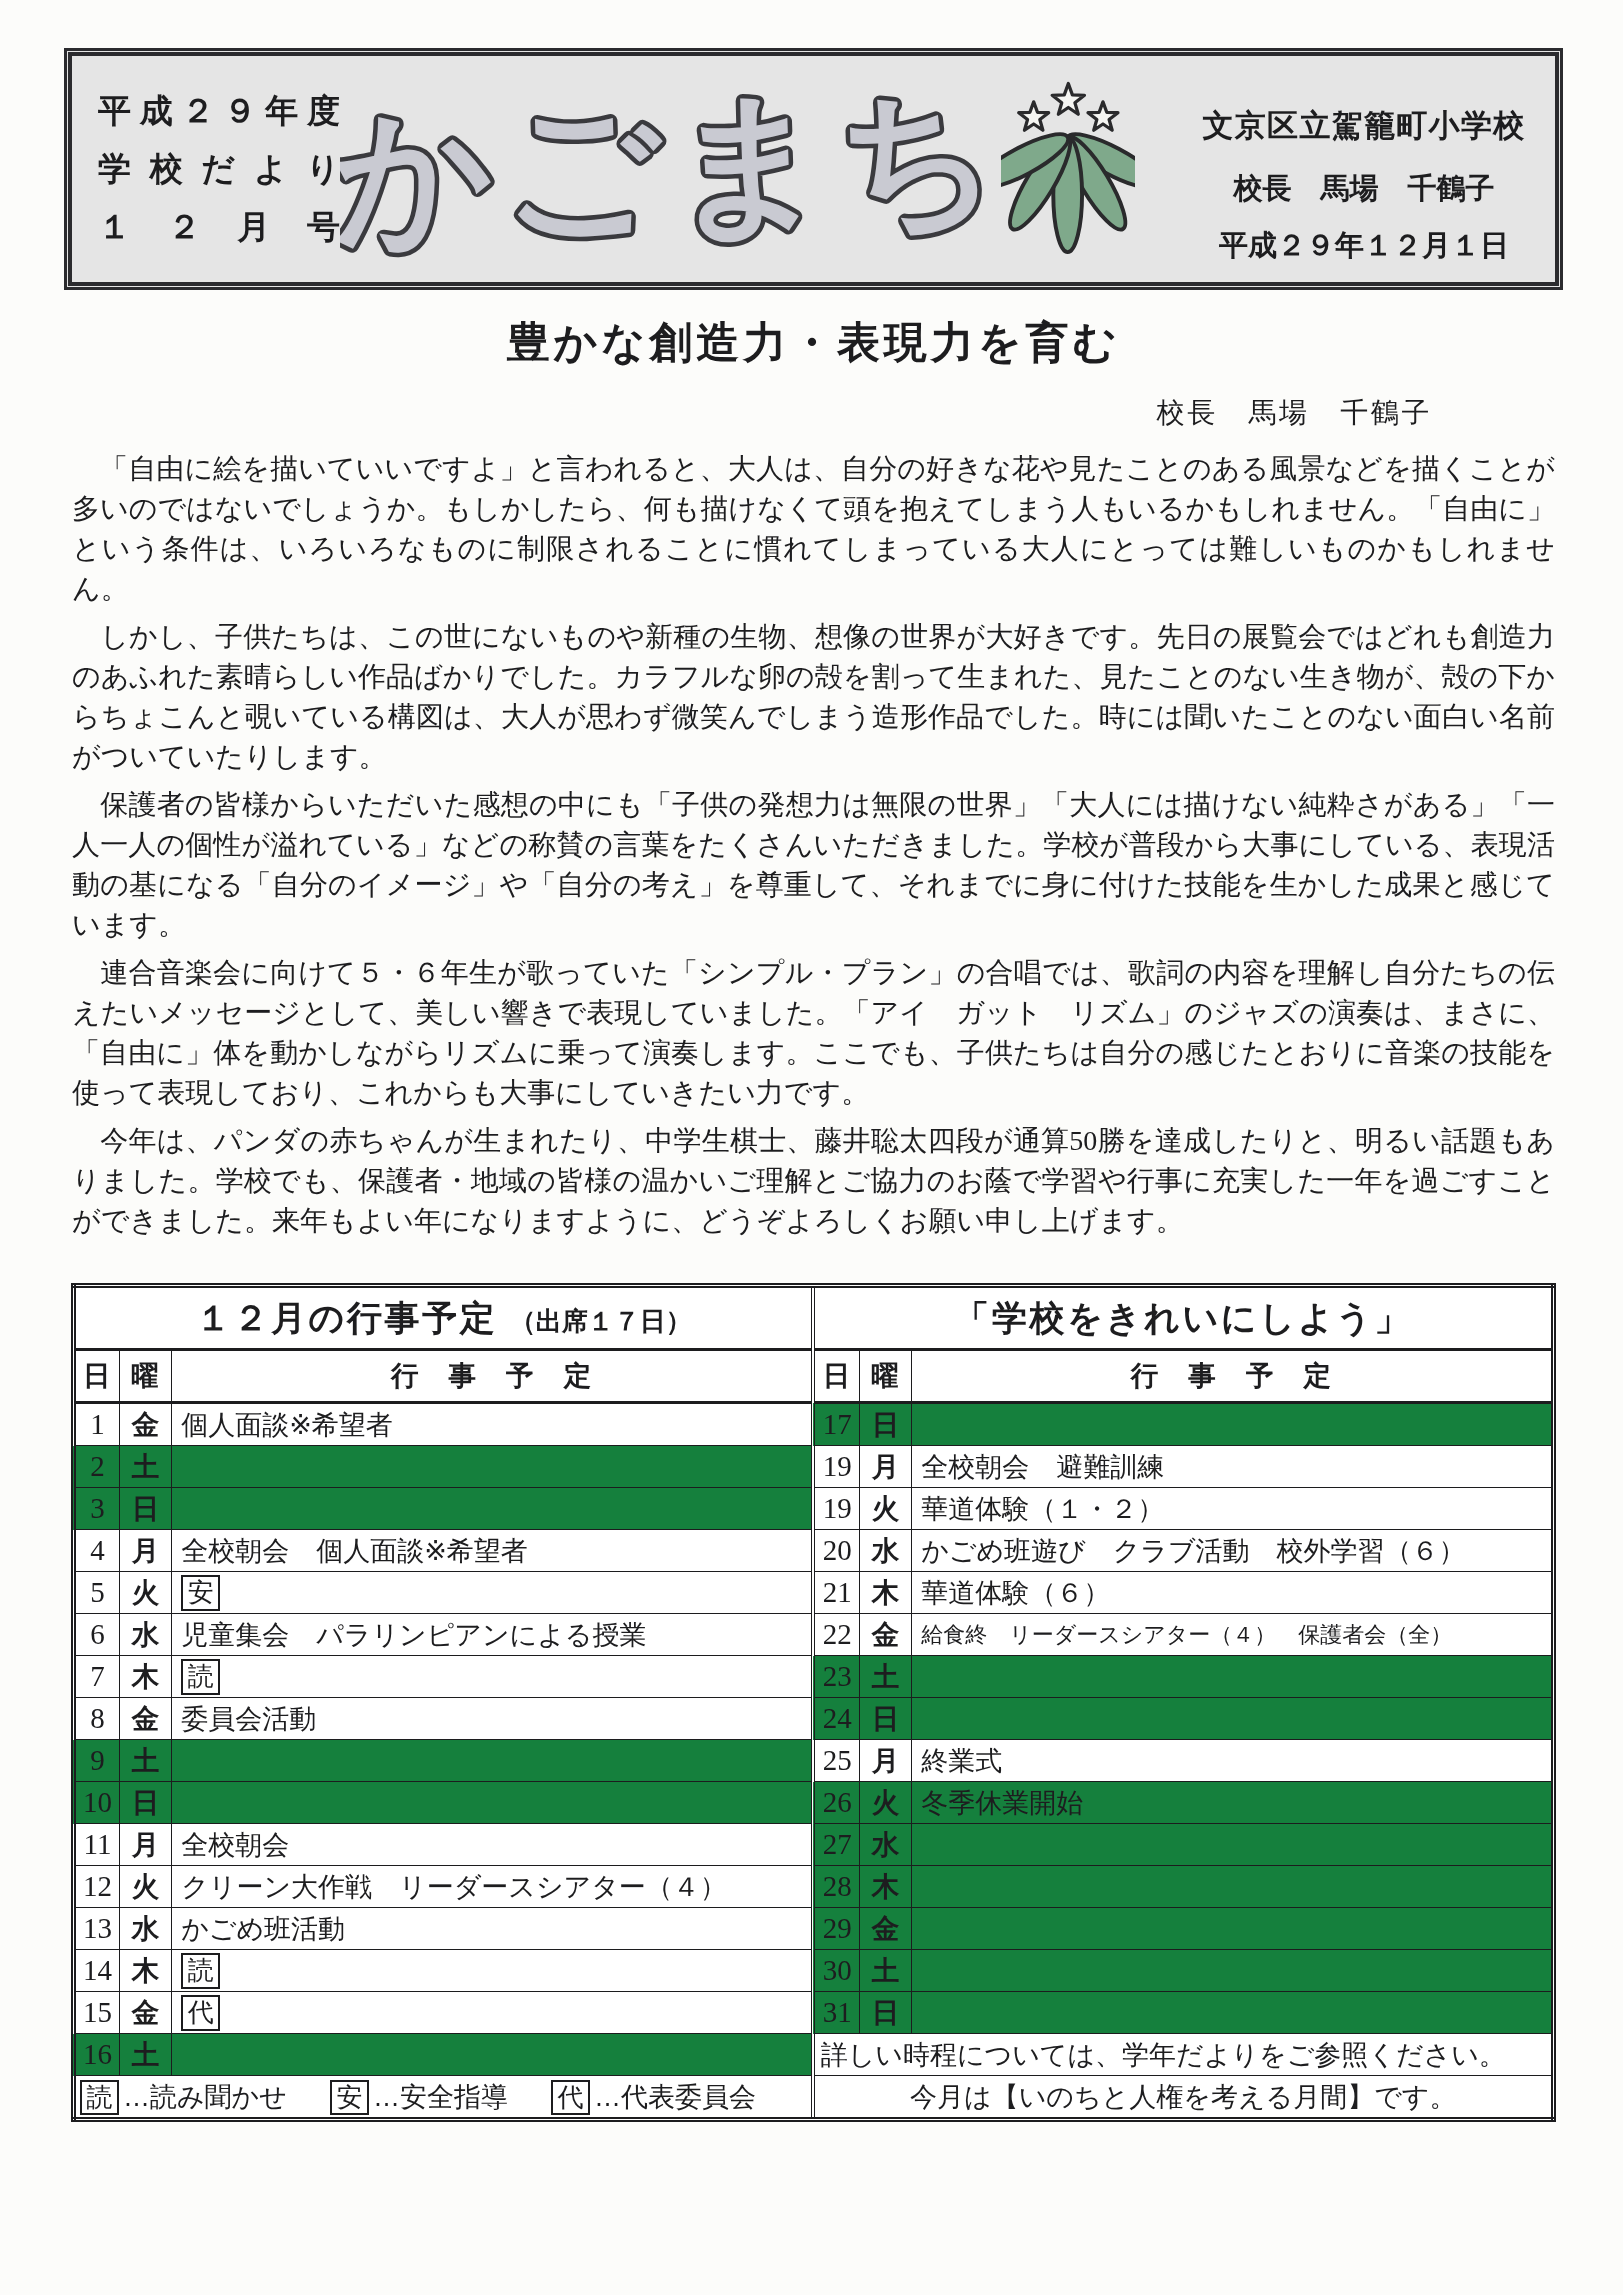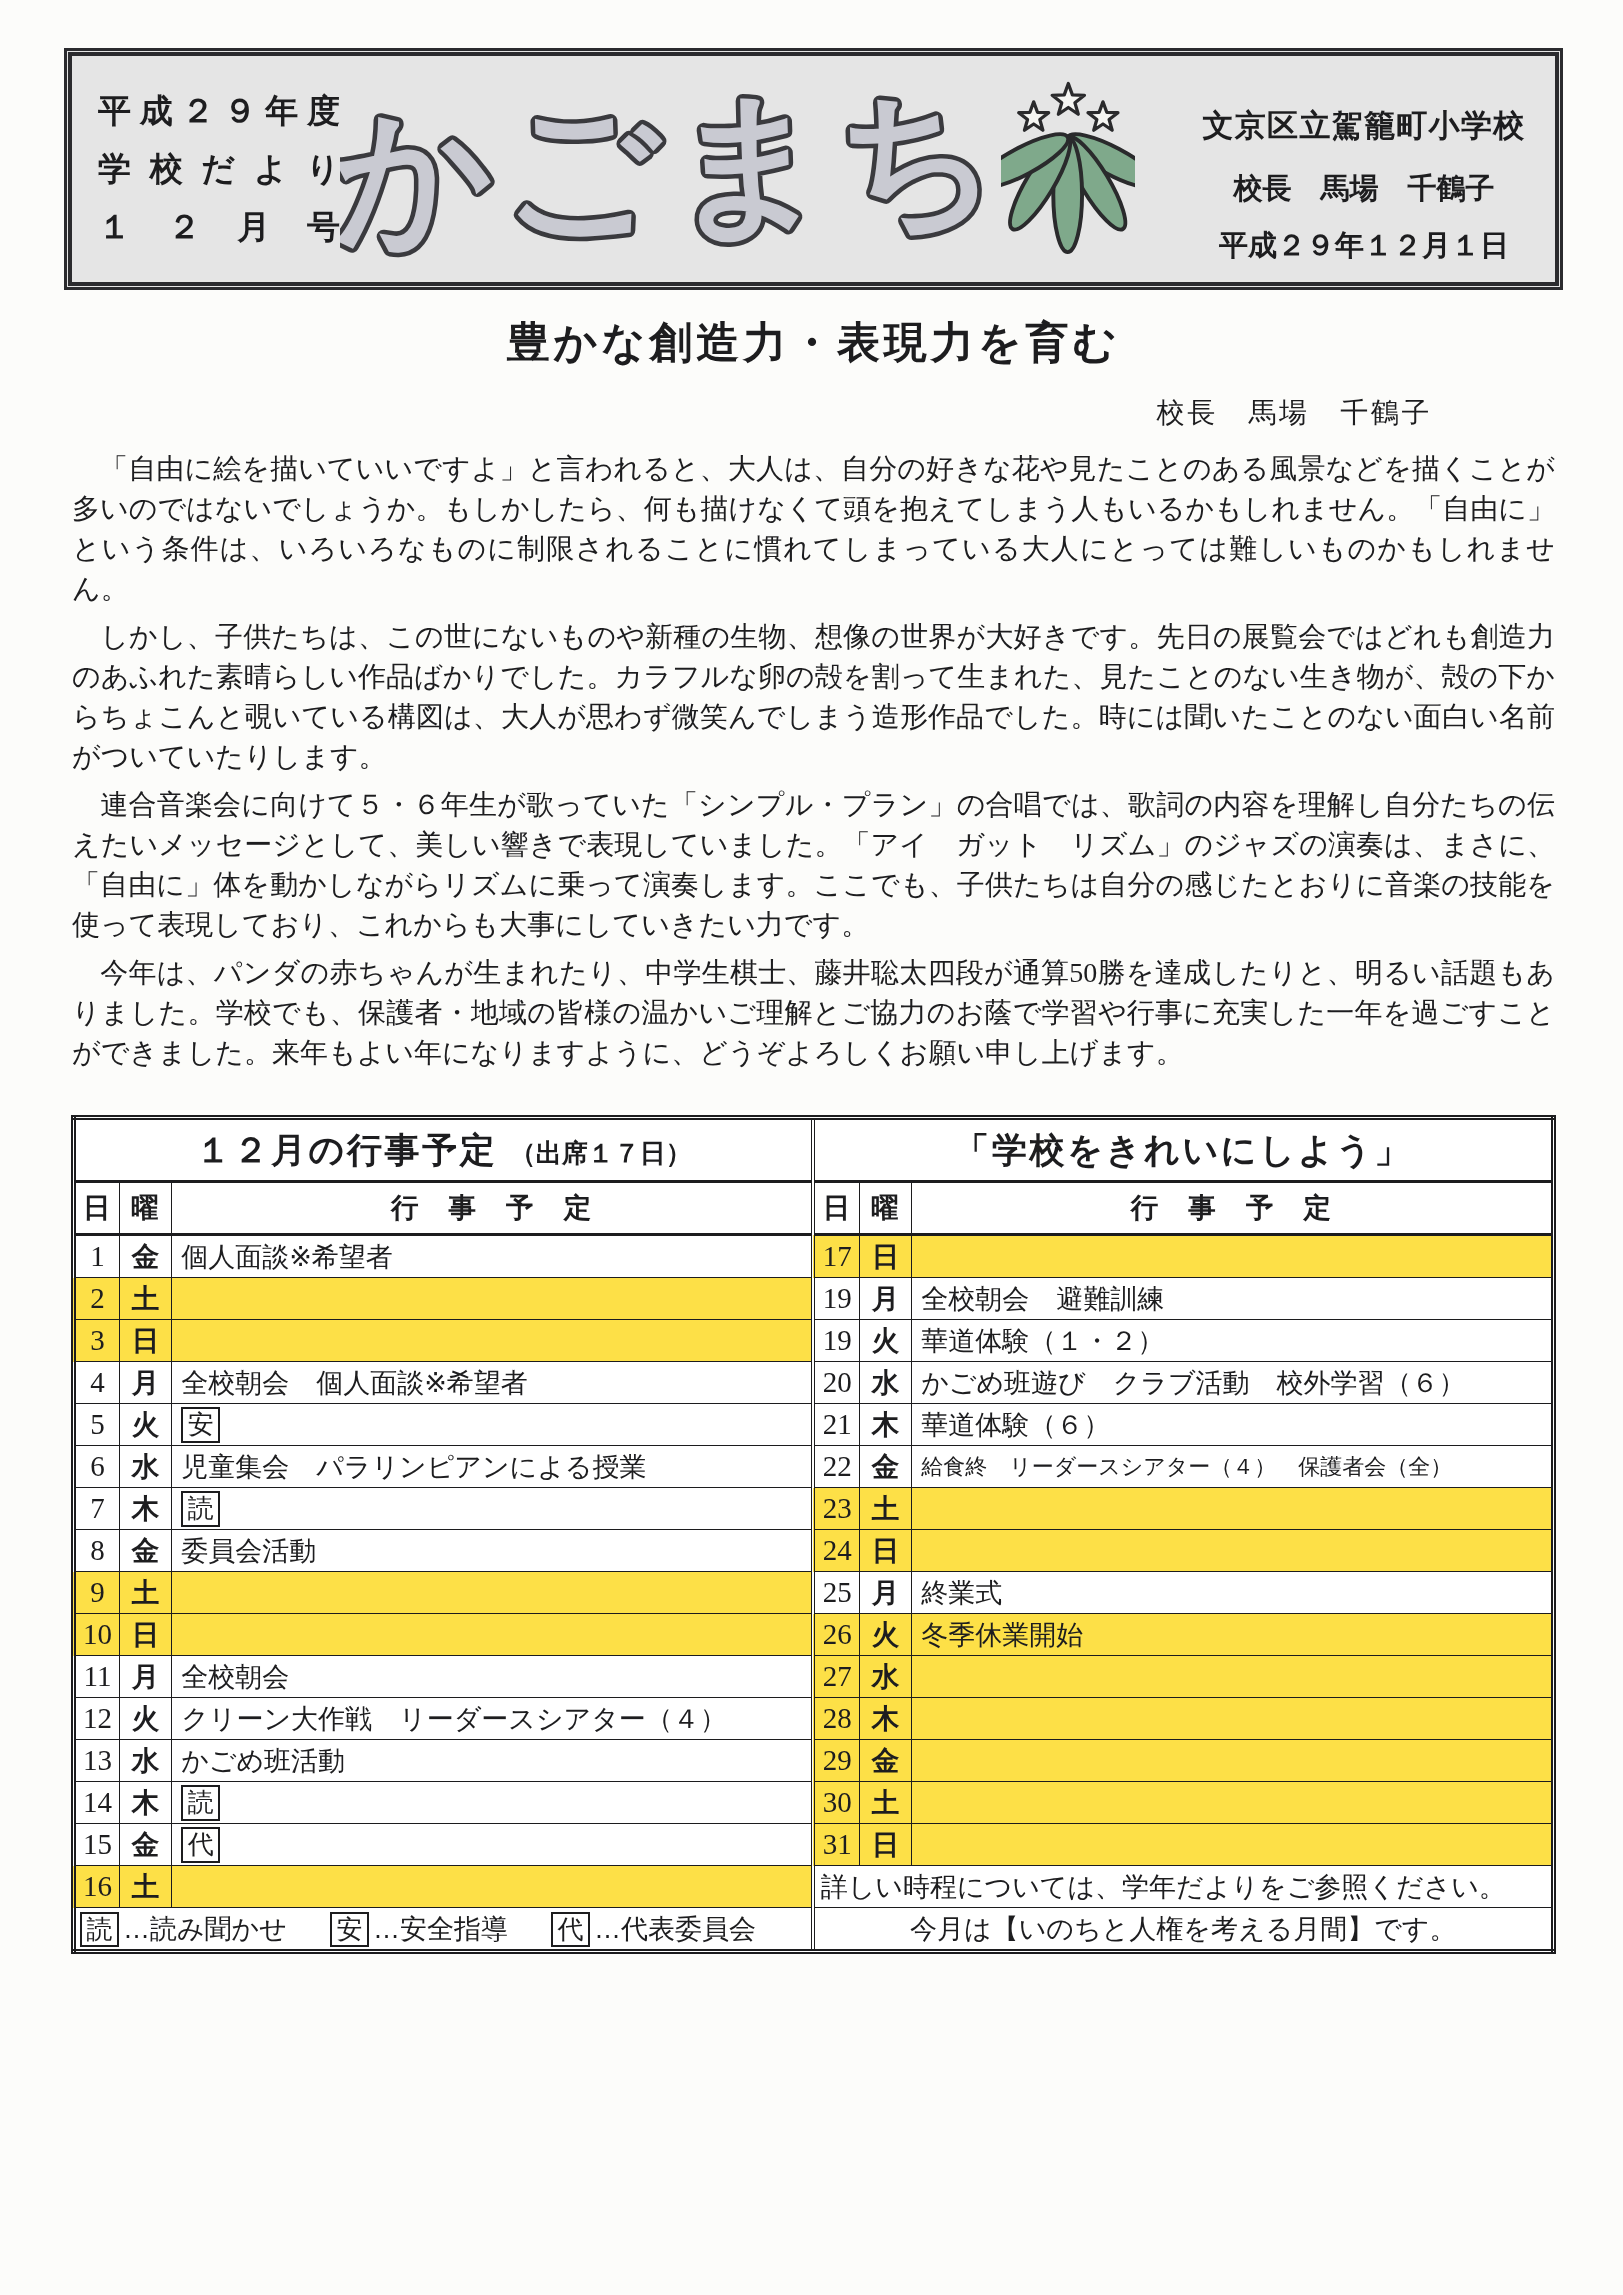--- a/index.html
+++ b/index.html
@@ -34,21 +34,21 @@
   .schedule td,.schedule th{border:1.3px solid #1c1c1e;padding:0;}
   .schedule{border:5.9px double #1c1c1e;}
   th.half-title{height:60px;font-size:35px;font-weight:bold;letter-spacing:2.6px;border-bottom:3.9px solid #1c1c1e;background:#fff;}
   th.half-title .sub{font-size:26px;font-weight:bold;letter-spacing:0;}
   tr.colhead th{height:50px;font-size:27.5px;font-weight:bold;letter-spacing:1.3px;background:#fff;border-bottom:3.3px solid #1c1c1e;}
   .schedule td{height:41px;font-size:27px;background:#fff;}
   td.day{text-align:center;font-family:"Liberation Serif","DejaVu Serif",serif;font-size:29px;}
   td.wd{text-align:center;font-weight:bold;font-size:27.5px;}
   td.ev{padding:0 6.5px 0 9.2px;white-space:nowrap;overflow:hidden;}
   td.ev.small{font-size:22px;}
-  td.shaded{background:#fde047;}
+  td.shaded{background:#15803d;}
   td.divider,th.divider{border-left:4.6px double #1c1c1e;}
   .badge{display:inline-block;border:2px solid #1c1c1e;background:#fff;line-height:1.05;padding:2px 4.6px;font-size:26px;font-weight:500;}
   td.note{font-family:"Liberation Serif","DejaVu Serif",serif;font-size:27px;padding:0 5.2px;white-space:nowrap;}
   td.note-center{text-align:center;}
   .legend-item{display:inline-block;margin-right:43px;}
   .legend-item .badge{margin-right:3.9px;}
   td.legend-cell{padding-left:3.9px;white-space:nowrap;}
 </style>
 </head>
 <body>
@@ -89,20 +89,21 @@
         <div class="date-line">平成２９年１２月１日</div>
       </div>
     </div>
   </div>
 
   <h1 class="article-title">豊かな創造力・表現力を育む</h1>
   <div class="byline">校長　馬場　千鶴子</div>
   <div class="bodytext">
     <p>　「自由に絵を描いていいですよ」と言われると、大人は、自分の好きな花や見たことのある風景などを描くことが多いのではないでしょうか。もしかしたら、何も描けなくて頭を抱えてしまう人もいるかもしれません。「自由に」という条件は、いろいろなものに制限されることに慣れてしまっている大人にとっては難しいものかもしれません。</p>
     <p>　しかし、子供たちは、この世にないものや新種の生物、想像の世界が大好きです。先日の展覧会ではどれも創造力のあふれた素晴らしい作品ばかりでした。カラフルな卵の殻を割って生まれた、見たことのない生き物が、殻の下からちょこんと覗いている構図は、大人が思わず微笑んでしまう造形作品でした。時には聞いたことのない面白い名前がついていたりします。</p>
+    <p>　保護者の皆様からいただいた感想の中にも「子供の発想力は無限の世界」「大人には描けない純粋さがある」「一人一人の個性が溢れている」などの称賛の言葉をたくさんいただきました。学校が普段から大事にしている、表現活動の基になる「自分のイメージ」や「自分の考え」を尊重して、それまでに身に付けた技能を生かした成果と感じています。</p>
     <p>　連合音楽会に向けて５・６年生が歌っていた「シンプル・プラン」の合唱では、歌詞の内容を理解し自分たちの伝えたいメッセージとして、美しい響きで表現していました。「アイ　ガット　リズム」のジャズの演奏は、まさに、「自由に」体を動かしながらリズムに乗って演奏します。ここでも、子供たちは自分の感じたとおりに音楽の技能を使って表現しており、これからも大事にしていきたい力です。</p>
     <p>　今年は、パンダの赤ちゃんが生まれたり、中学生棋士、藤井聡太四段が通算50勝を達成したりと、明るい話題もありました。学校でも、保護者・地域の皆様の温かいご理解とご協力のお蔭で学習や行事に充実した一年を過ごすことができました。来年もよい年になりますように、どうぞよろしくお願い申し上げます。</p>
   </div>
 
   <table class="schedule">
     <colgroup>
       <col style="width:46px">
         <col style="width:52px">
         <col style="width:642px">
       <col style="width:46px">

